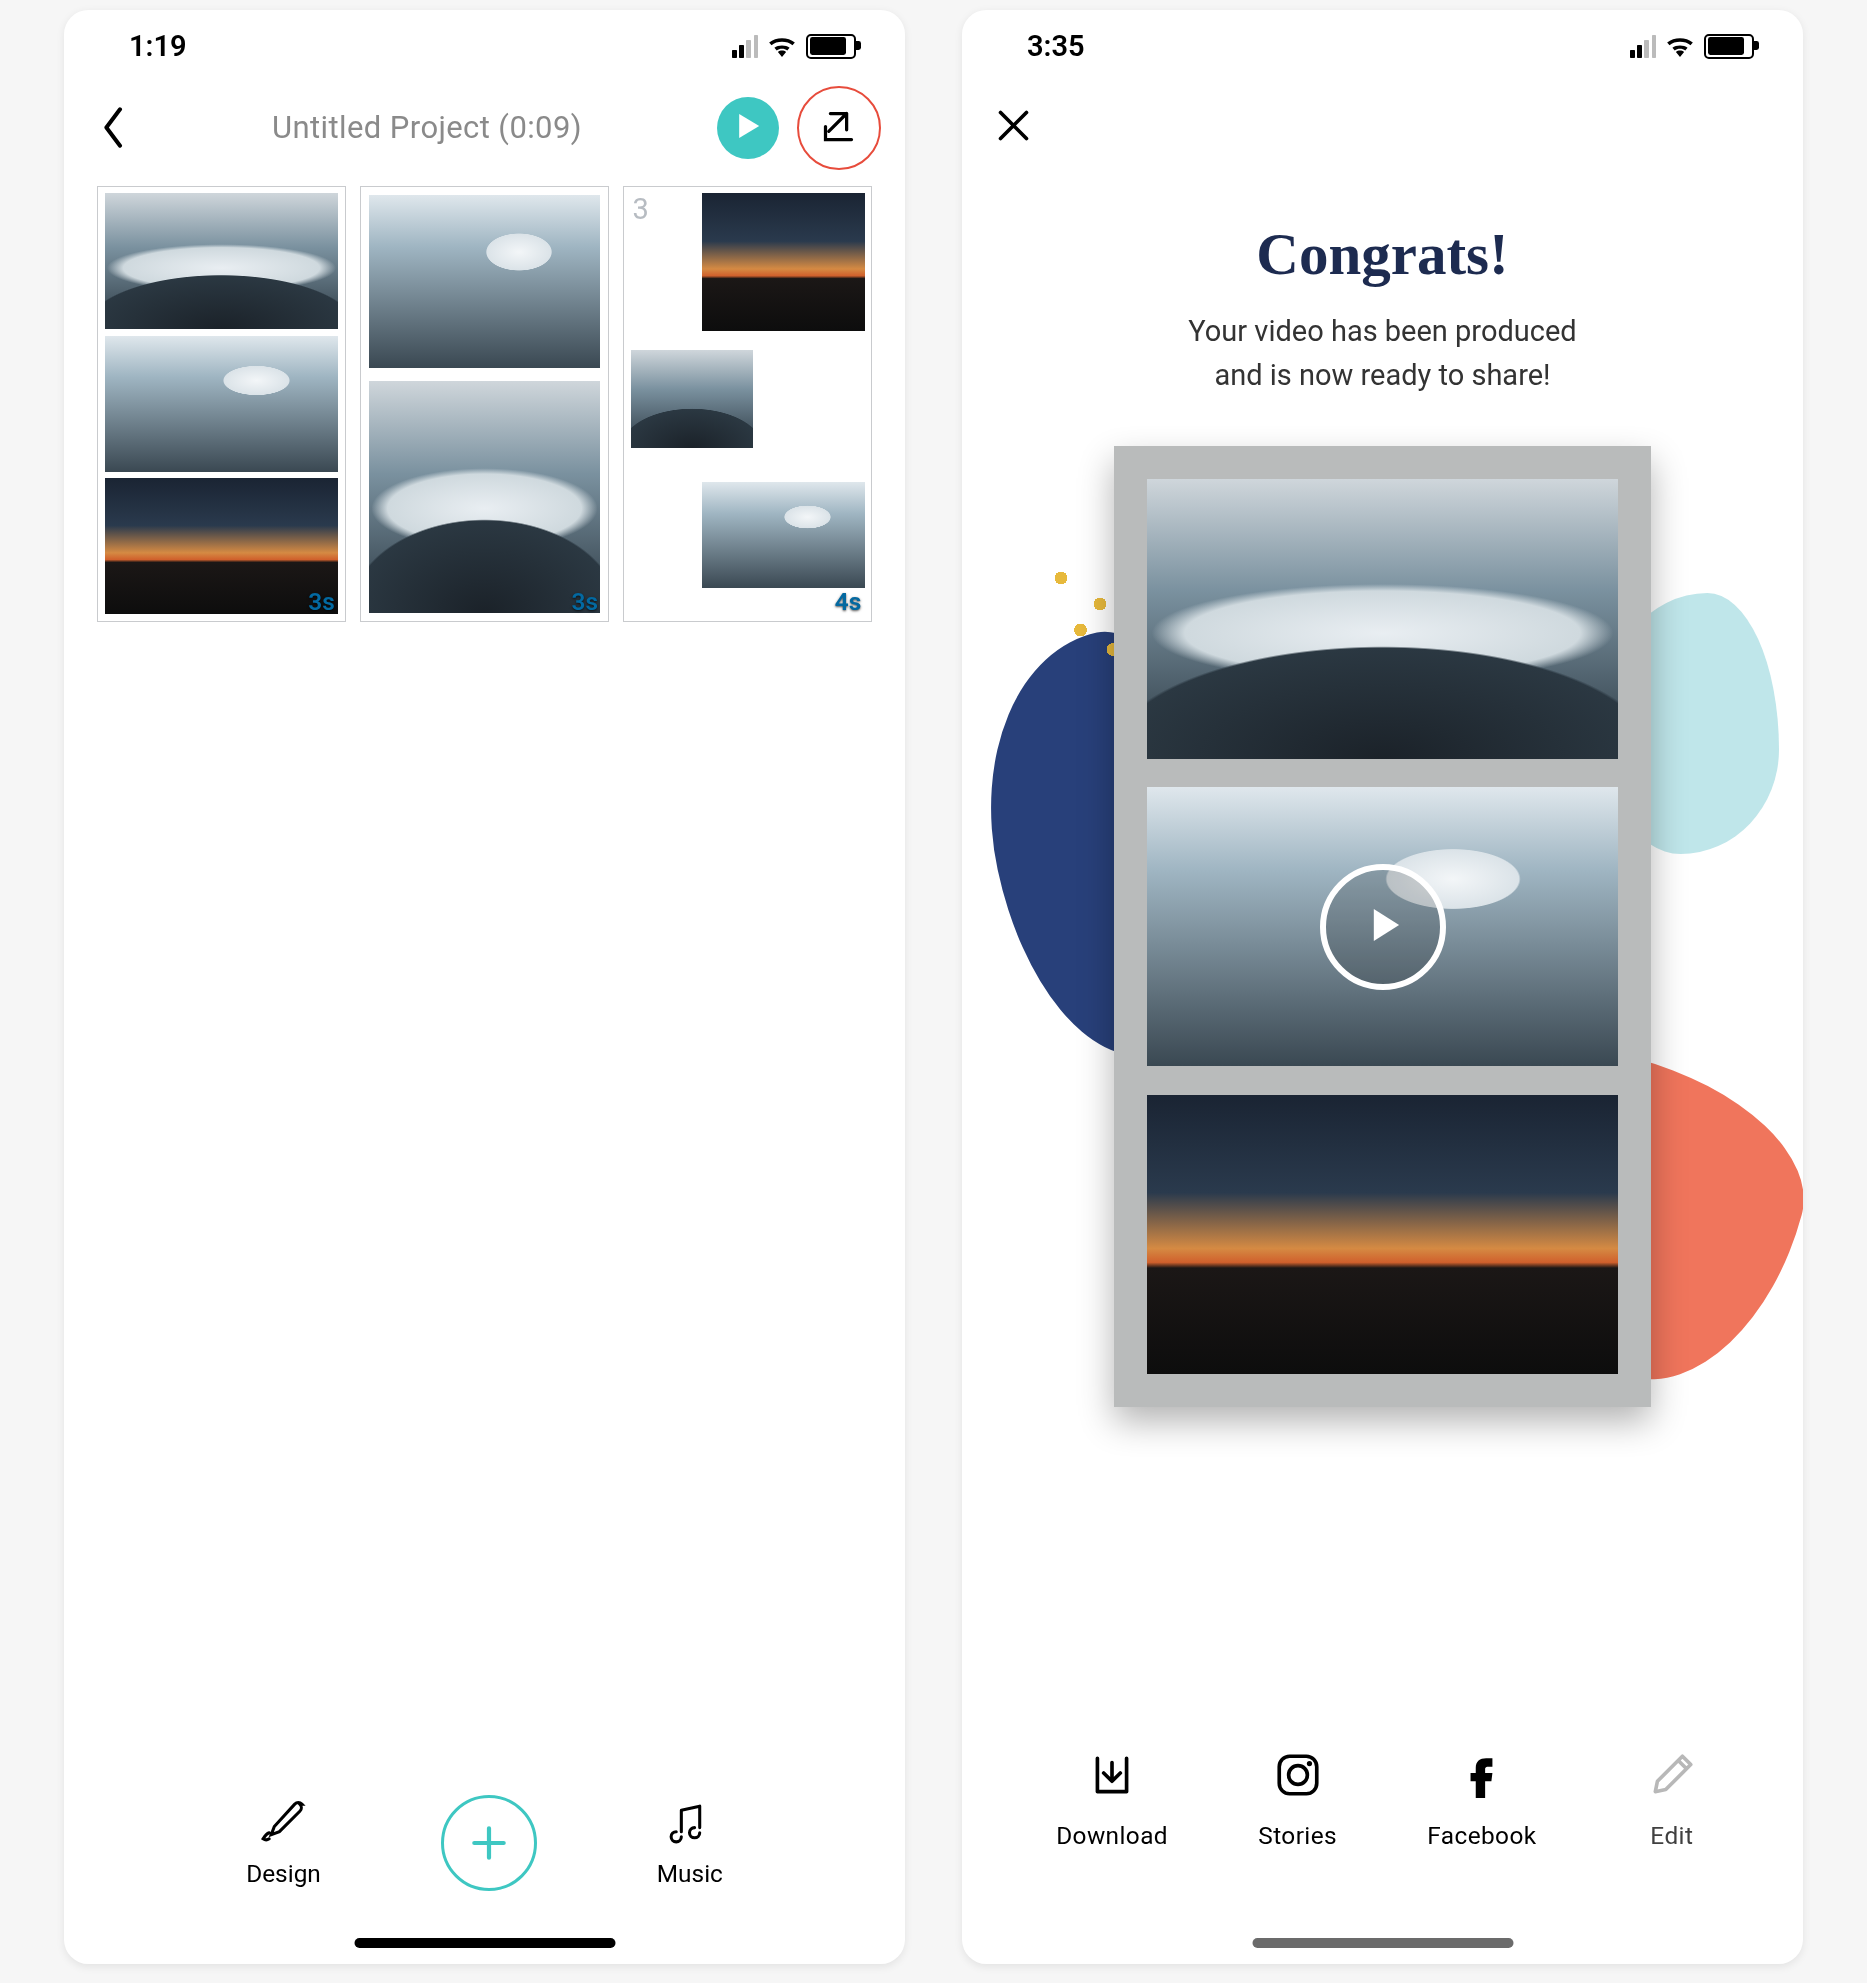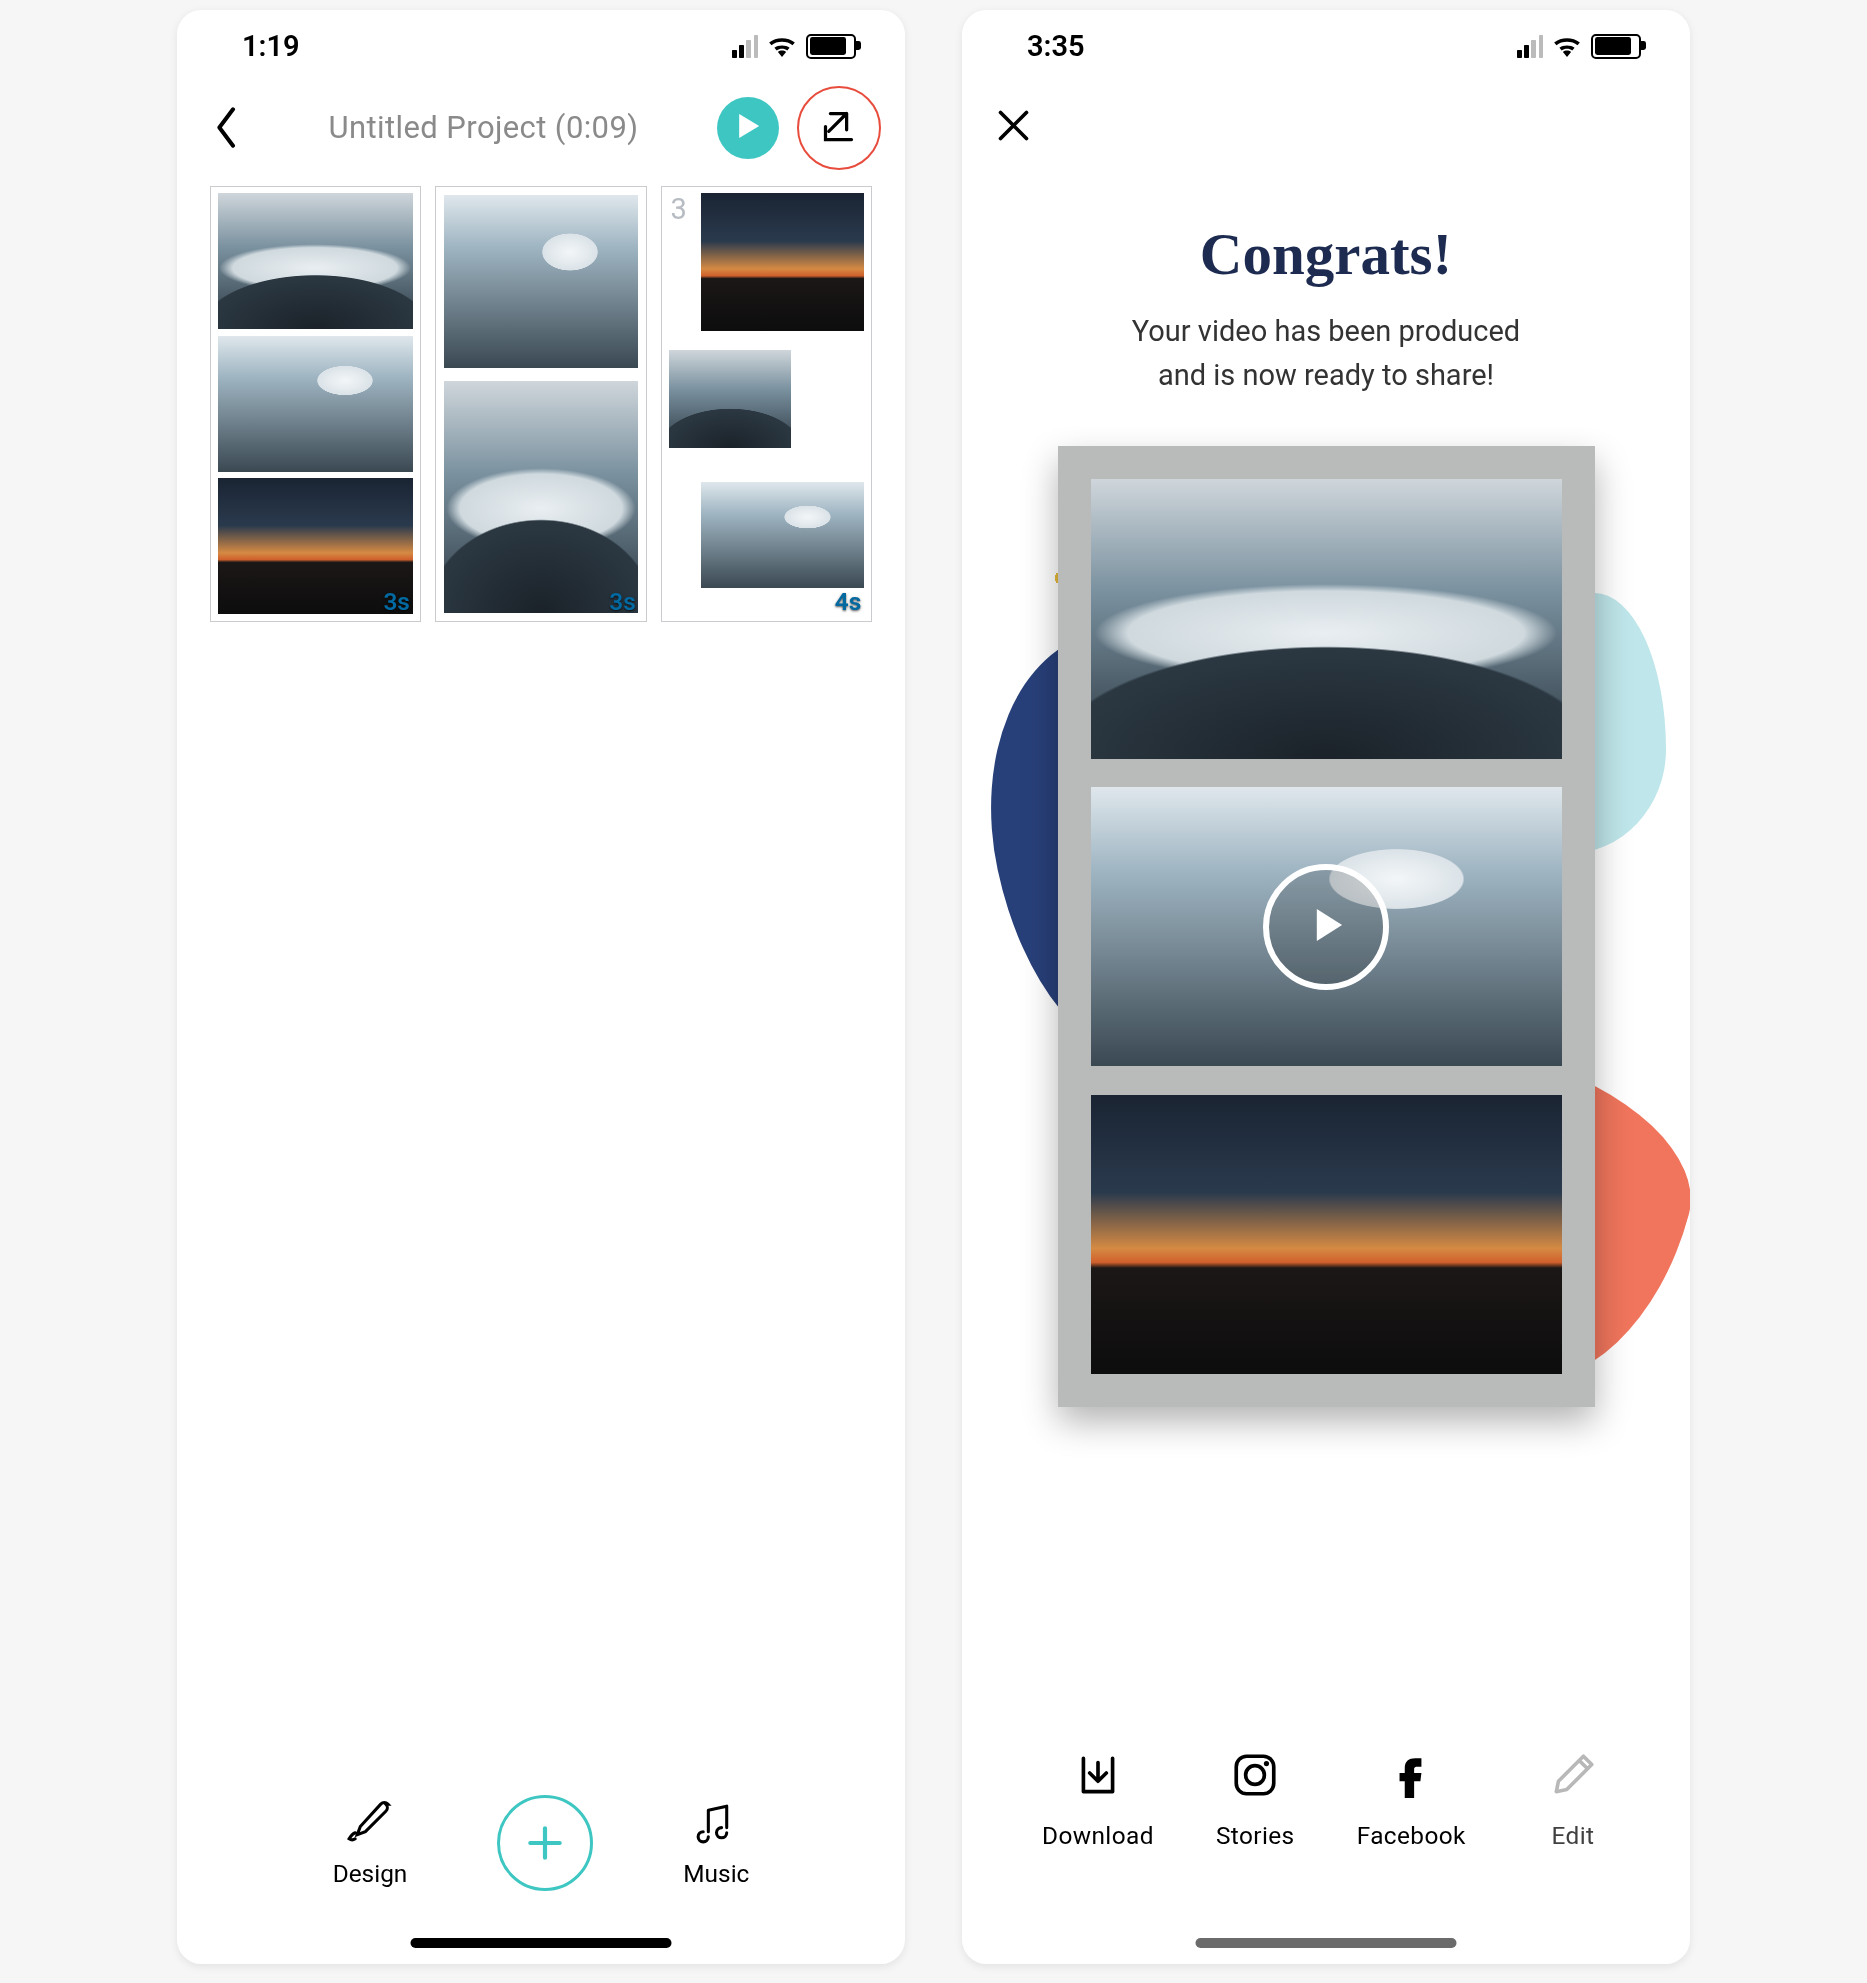--- a/index.html
+++ b/index.html
@@ -15,21 +15,21 @@
     width:1867px;height:1983px;
     position:relative;
     display:flex;
     gap:57px;
     justify-content:center;
     align-items:flex-start;
     padding-top:9.8px;
     box-sizing:border-box;
   }
   .phone{
-    width:728px;height:1954px;
+    width:841px;height:1954px;
     background:#fff;
     border-radius:24.4px;
     box-shadow:0 2.4px 8.1px rgba(0,0,0,0.08);
     position:relative;
     overflow:hidden;
   }
   
   .status-bar{
     height:73px;
     display:flex;align-items:center;justify-content:space-between;
@@ -101,21 +101,21 @@
   .slide-b .img{width:100%;}
   .slide-b .img.top{height:42%;}
   .slide-b .img.bottom{height:56%;margin-top:6.5px;}
   .slide-c .num{position:absolute;left:8.1px;top:4.9px;color:#b7bcc2;font-size:29px;}
   .slide-c .tile{position:absolute;}
   .slide-c .t1{right:6.5px;top:6.5px;width:163px;height:138px;}
   .slide-c .t2{left:6.5px;top:163px;width:122px;height:98px;}
   .slide-c .t3{right:6.5px;bottom:33px;width:163px;height:106px;}
   .bottom-bar-a{
     position:absolute;left:0;right:0;bottom:73px;
-    display:flex;align-items:center;justify-content:center;gap:90px;
+    display:flex;align-items:center;justify-content:center;gap:120px;
   }
   .bb-item{display:flex;flex-direction:column;align-items:center;gap:6.5px;color:#000;font-size:24.4px;}
   .add-btn{
     width:90px;height:90px;border:3.3px solid var(--teal);border-radius:50%;
     display:flex;align-items:center;justify-content:center;
   }
   .add-btn svg{display:block;}
 
   
   .close-btn{padding:24.4px 0 0 33px;}

